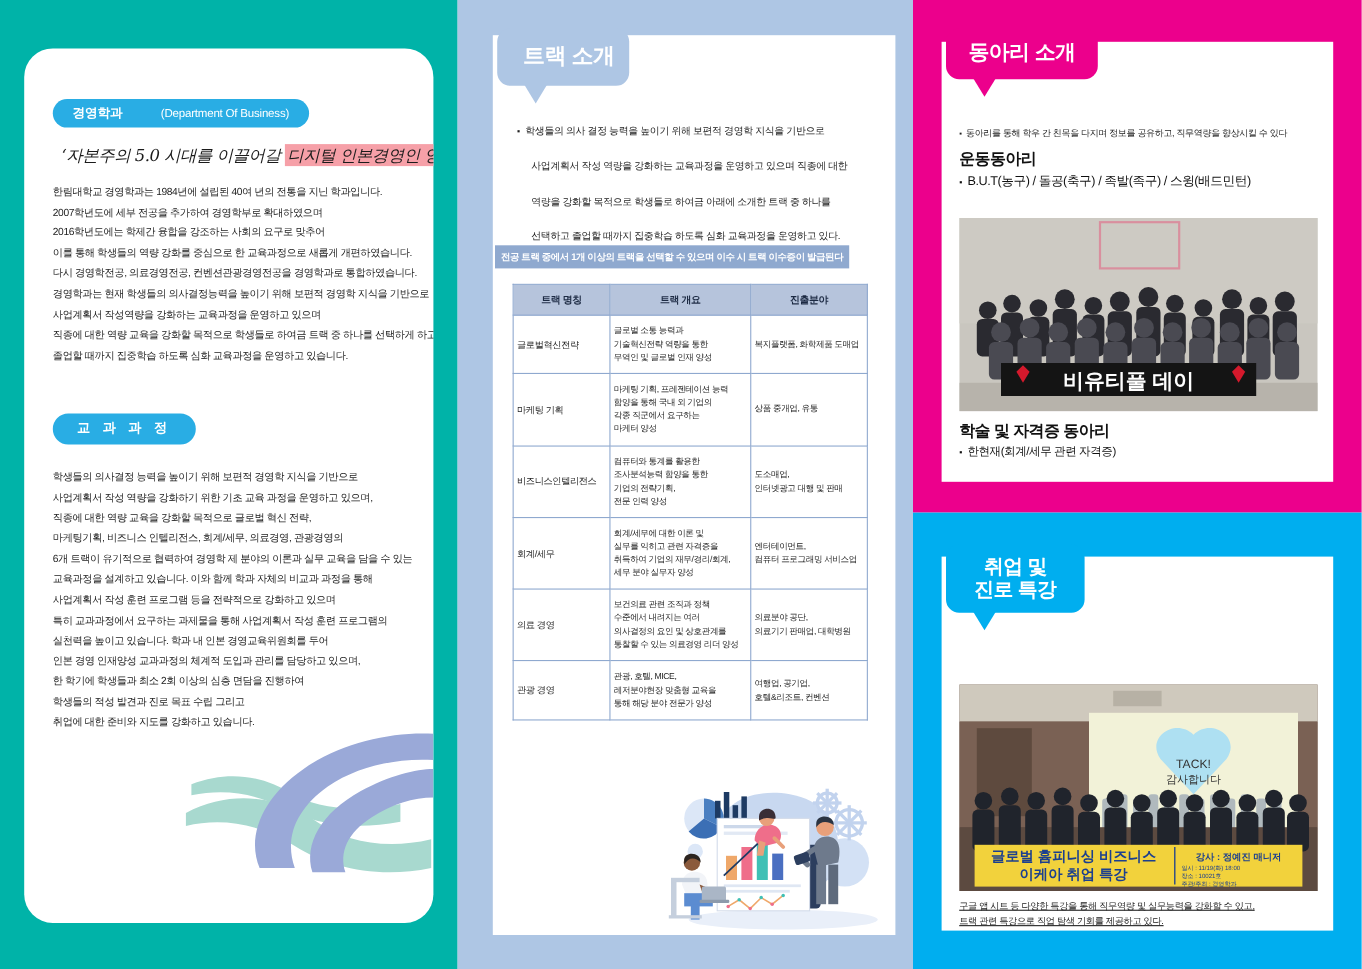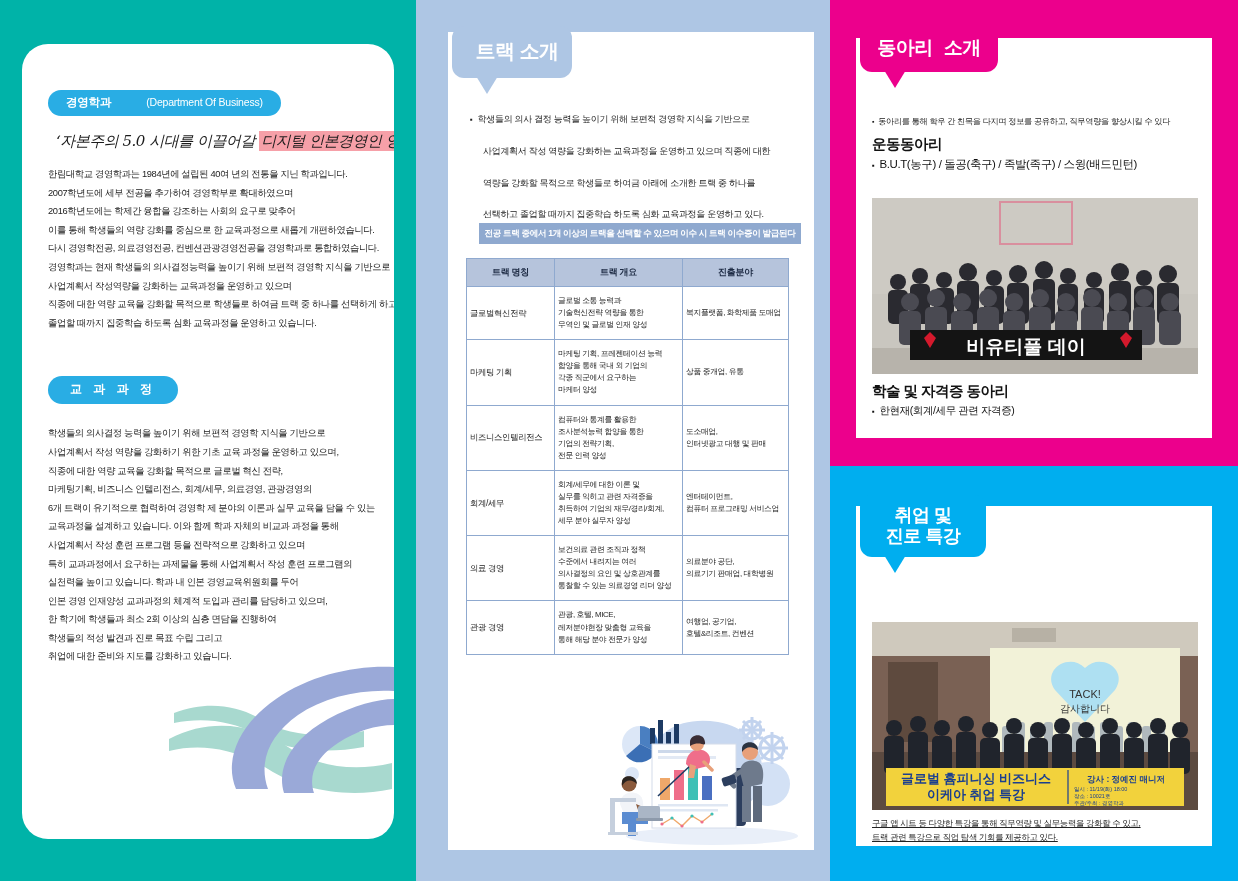--- a/index.html
+++ b/index.html
@@ -72,21 +72,21 @@
   .bubble-mid span { color:#fff; }
 
   .mid-body { position:absolute; left:470px; top:110px; width:330px; }
   .bullet-line {
     font-size:9px; line-height:2.2; color:#222; letter-spacing:-0.3px; white-space:nowrap;
   }
   .bullet-line.first:before { content:"\25AA"; font-size:8px; margin-right:5px; }
   .bullet-line.cont { padding-left:13px;margin-top:12px; }
 
   .notice-bar {
-    position:absolute; left:479px; top:223px; width:322px; height:21px;
+    position:absolute; left:450px; top:223px; width:322px; height:21px;
     background:#8fa9cf; color:#fff; font-size:8.6px; font-weight:bold;
     display:flex; align-items:center; justify-content:center; letter-spacing:-0.35px;
     white-space:nowrap;
   }
 
   
   table.track {
     position:absolute; left:466px; top:258px; width:322px;
     border-collapse:collapse; table-layout:fixed;
   }
@@ -109,21 +109,21 @@
   .right-card-top {
     position:absolute; left:856px; top:38px; width:356px; height:400px; background:#fff;
   }
   .right-card-bot {
     position:absolute; left:856px; top:506px; width:356px; height:340px; background:#fff;
   }
   .bubble-club {
     left:860px; top:26px; width:138px; height:46px;
     background:#ec008c; color:#ec008c; font-size:19px;
   }
-  .bubble-club span { color:#fff;font-family:Liberation Mono, monospace; }
+  .bubble-club span { color:#fff; }
   .bubble-job {
     left:860px; top:495px; width:126px; height:62px;
     background:#00aeef; color:#00aeef; font-size:18px;
   }
   .bubble-job span { color:#fff; }
 
   .r-note { font-size:8.2px; color:#222; letter-spacing:-0.3px; white-space:nowrap; }
   .r-note:before { content:"\25AA"; font-size:7px; margin-right:4px; }
   .r-head { font-size:14.5px; font-weight:bold; color:#111; margin-top:8px; letter-spacing:-0.5px; }
   .r-sub { font-size:11.5px; color:#111; margin-top:3px; letter-spacing:-0.4px; }

